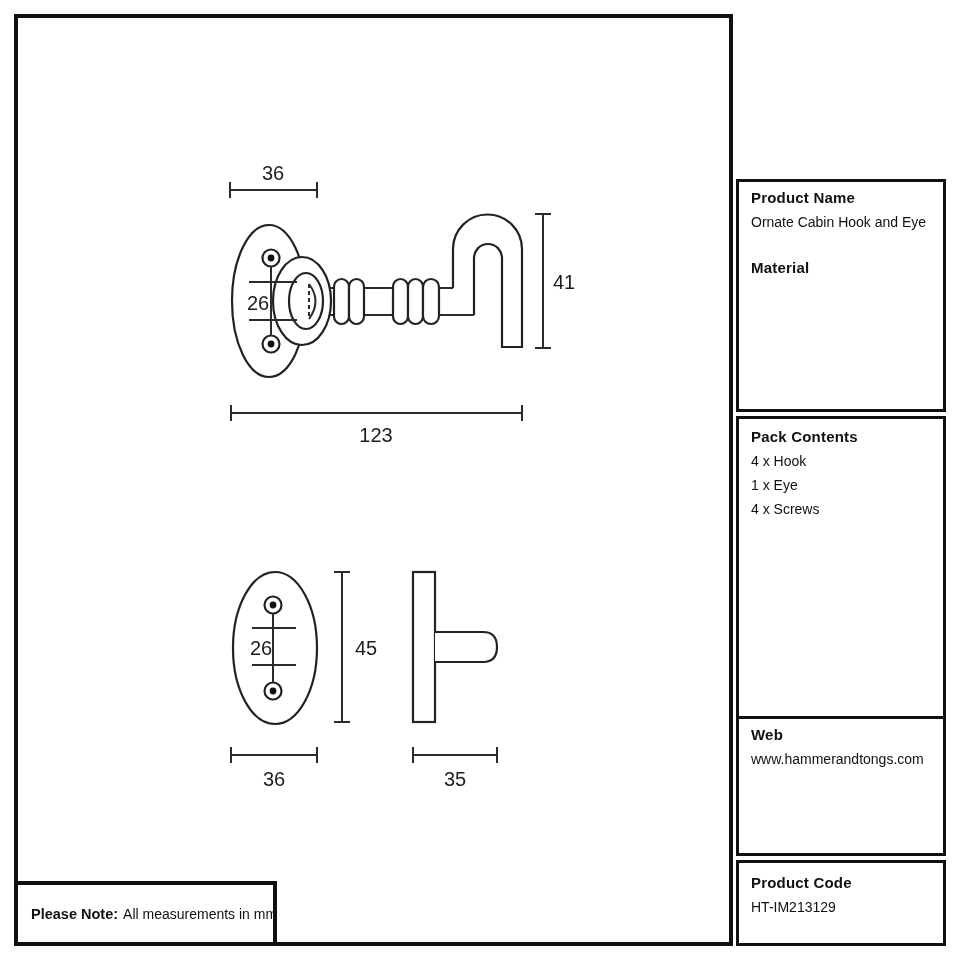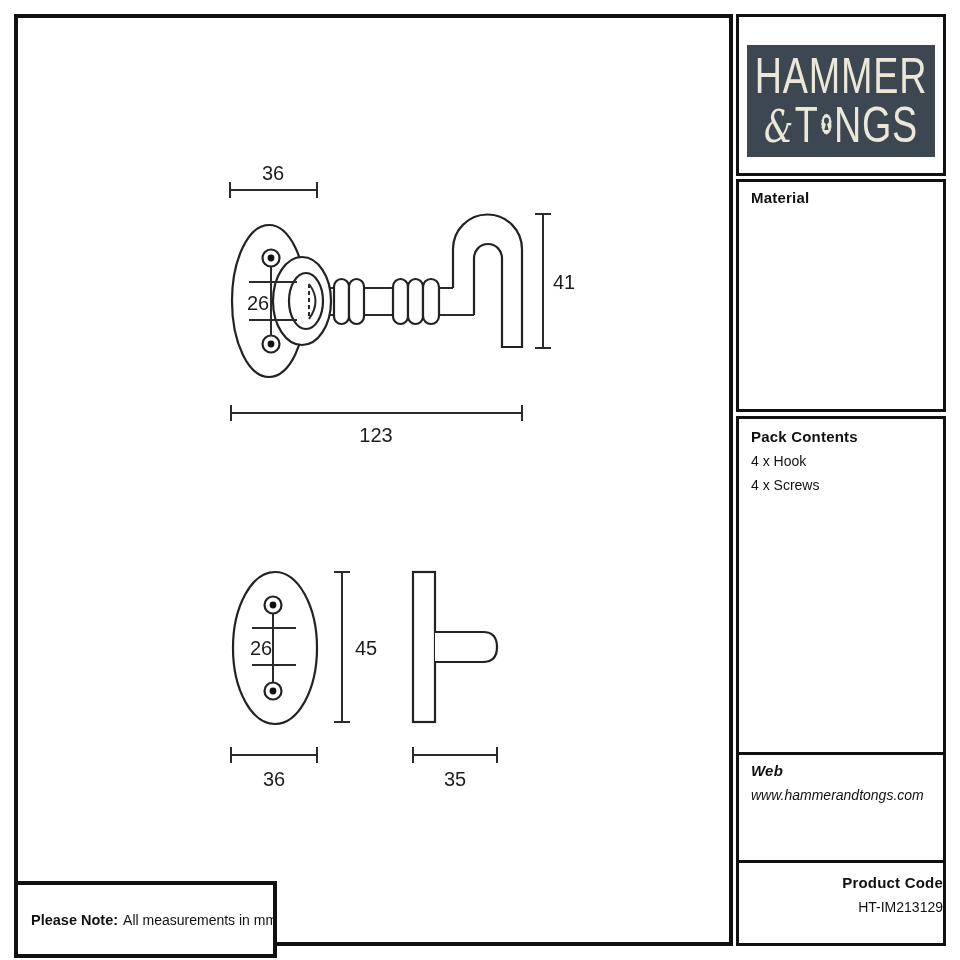--- a/index.html
+++ b/index.html
@@ -10,30 +10,30 @@
 
   
   .main-box{left:14px;top:14px;width:719px;height:932px;}
   .draw-svg{position:absolute;left:0;top:0;width:960px;height:960px;pointer-events:none;}
   .shape{fill:#fff;stroke:#222;stroke-width:2.2px;}
   .dline{stroke:#2b2b2b;stroke-width:2px;fill:none;}
   .hidden-line{stroke:#2b2b2b;stroke-width:2px;fill:none;stroke-dasharray:4 3;}
   .dim{font-family:"Liberation Sans",sans-serif;font-size:20px;fill:#1d1d1d;}
 
   
-  .note-box{left:14px;top:881px;width:263px;height:77px;display:flex;align-items:center;
+  .note-box{left:14px;top:881px;width:263px;height:65px;display:flex;align-items:center;
             padding-left:13px;font-size:14px;white-space:nowrap;}
   .note-box .b{font-weight:bold;margin-right:5px;font-size:14.5px;}
 
   
   .logo-box{top:14px;height:162px;}
   .info-box{top:179px;height:233px;padding:4px 0 0 12px;}
   .pack-box{top:416px;height:372px;padding:6px 0 0 12px;}
-  .web-box{top:752px;height:140px;padding:4px 0 0 12px;font-style:italic;}
-  .code-box{top:860px;height:86px;padding:8px 0 0 12px;text-align:right;}
+  .web-box{top:716px;height:140px;padding:4px 0 0 12px;}
+  .code-box{top:860px;height:86px;padding:8px 0 0 12px;}
   .h{font-weight:bold;font-size:15px;line-height:24px;letter-spacing:.2px;}
   .v{font-size:14px;line-height:24px;}
   .grp{margin-bottom:22px;}
 
   
   .logo{margin:28px auto 0;width:188px;height:112px;background:#3d4752;color:#ebe7d9;
         overflow:hidden;padding-top:5px;box-sizing:border-box;}
   .logo-line{height:49px;display:flex;align-items:center;justify-content:center;
              transform:scale(0.82,1.1);white-space:nowrap;}
   .logo-line .big{font-size:46px;letter-spacing:1px;line-height:1;}
@@ -142,47 +142,35 @@
         <text class="dim" x="455" y="786" text-anchor="middle">35</text>
       </g>
     </g>
   </svg>
 
   <div class="box note-box">
     <span class="b">Please Note:</span>
     <span>All measurements in mm</span>
   </div>
 
-  <div class="box sb logo-box">
-    <div class="logo">
-      <div class="logo-line">
-        <span class="big">HAMMER</span>
-      </div>
-      <div class="logo-line">
-        <span class="amp">&amp;</span>
-        <span class="big">T</span>
-        <svg class="keyhole" width="27" height="38" viewBox="0 0 27 38">
-          <ellipse cx="13.5" cy="19" rx="12" ry="17.5" fill="#ebe7d9" stroke="#3d4752" stroke-width="1.6" stroke-dasharray="3 3"></ellipse>
-          <circle cx="13.5" cy="13.5" r="5.6" fill="#3d4752"></circle>
-          <path d="M13.5,15 L8.6,29 L18.4,29 Z" fill="#3d4752"></path>
-        </svg>
-        <span class="big">NGS</span>
-      </div>
-    </div>
-  </div>
 
   <div class="box sb info-box">
+    <div class="grp">
+      <div class="h">Product Name</div>
+      <div class="v">Ornate Cabin Hook and Eye</div>
+    </div>
     <div class="grp">
       <div class="h">Material</div>
     </div>
   </div>
 
   <div class="box sb pack-box">
     <div class="h">Pack Contents</div>
     <div class="v">4 x Hook</div>
+    <div class="v">1 x Eye</div>
     <div class="v">4 x Screws</div>
   </div>
 
   <div class="box sb web-box">
     <div class="grp">
       <div class="h">Web</div>
       <div class="v">www.hammerandtongs.com</div>
     </div>
     <div class="grp">
     </div>

